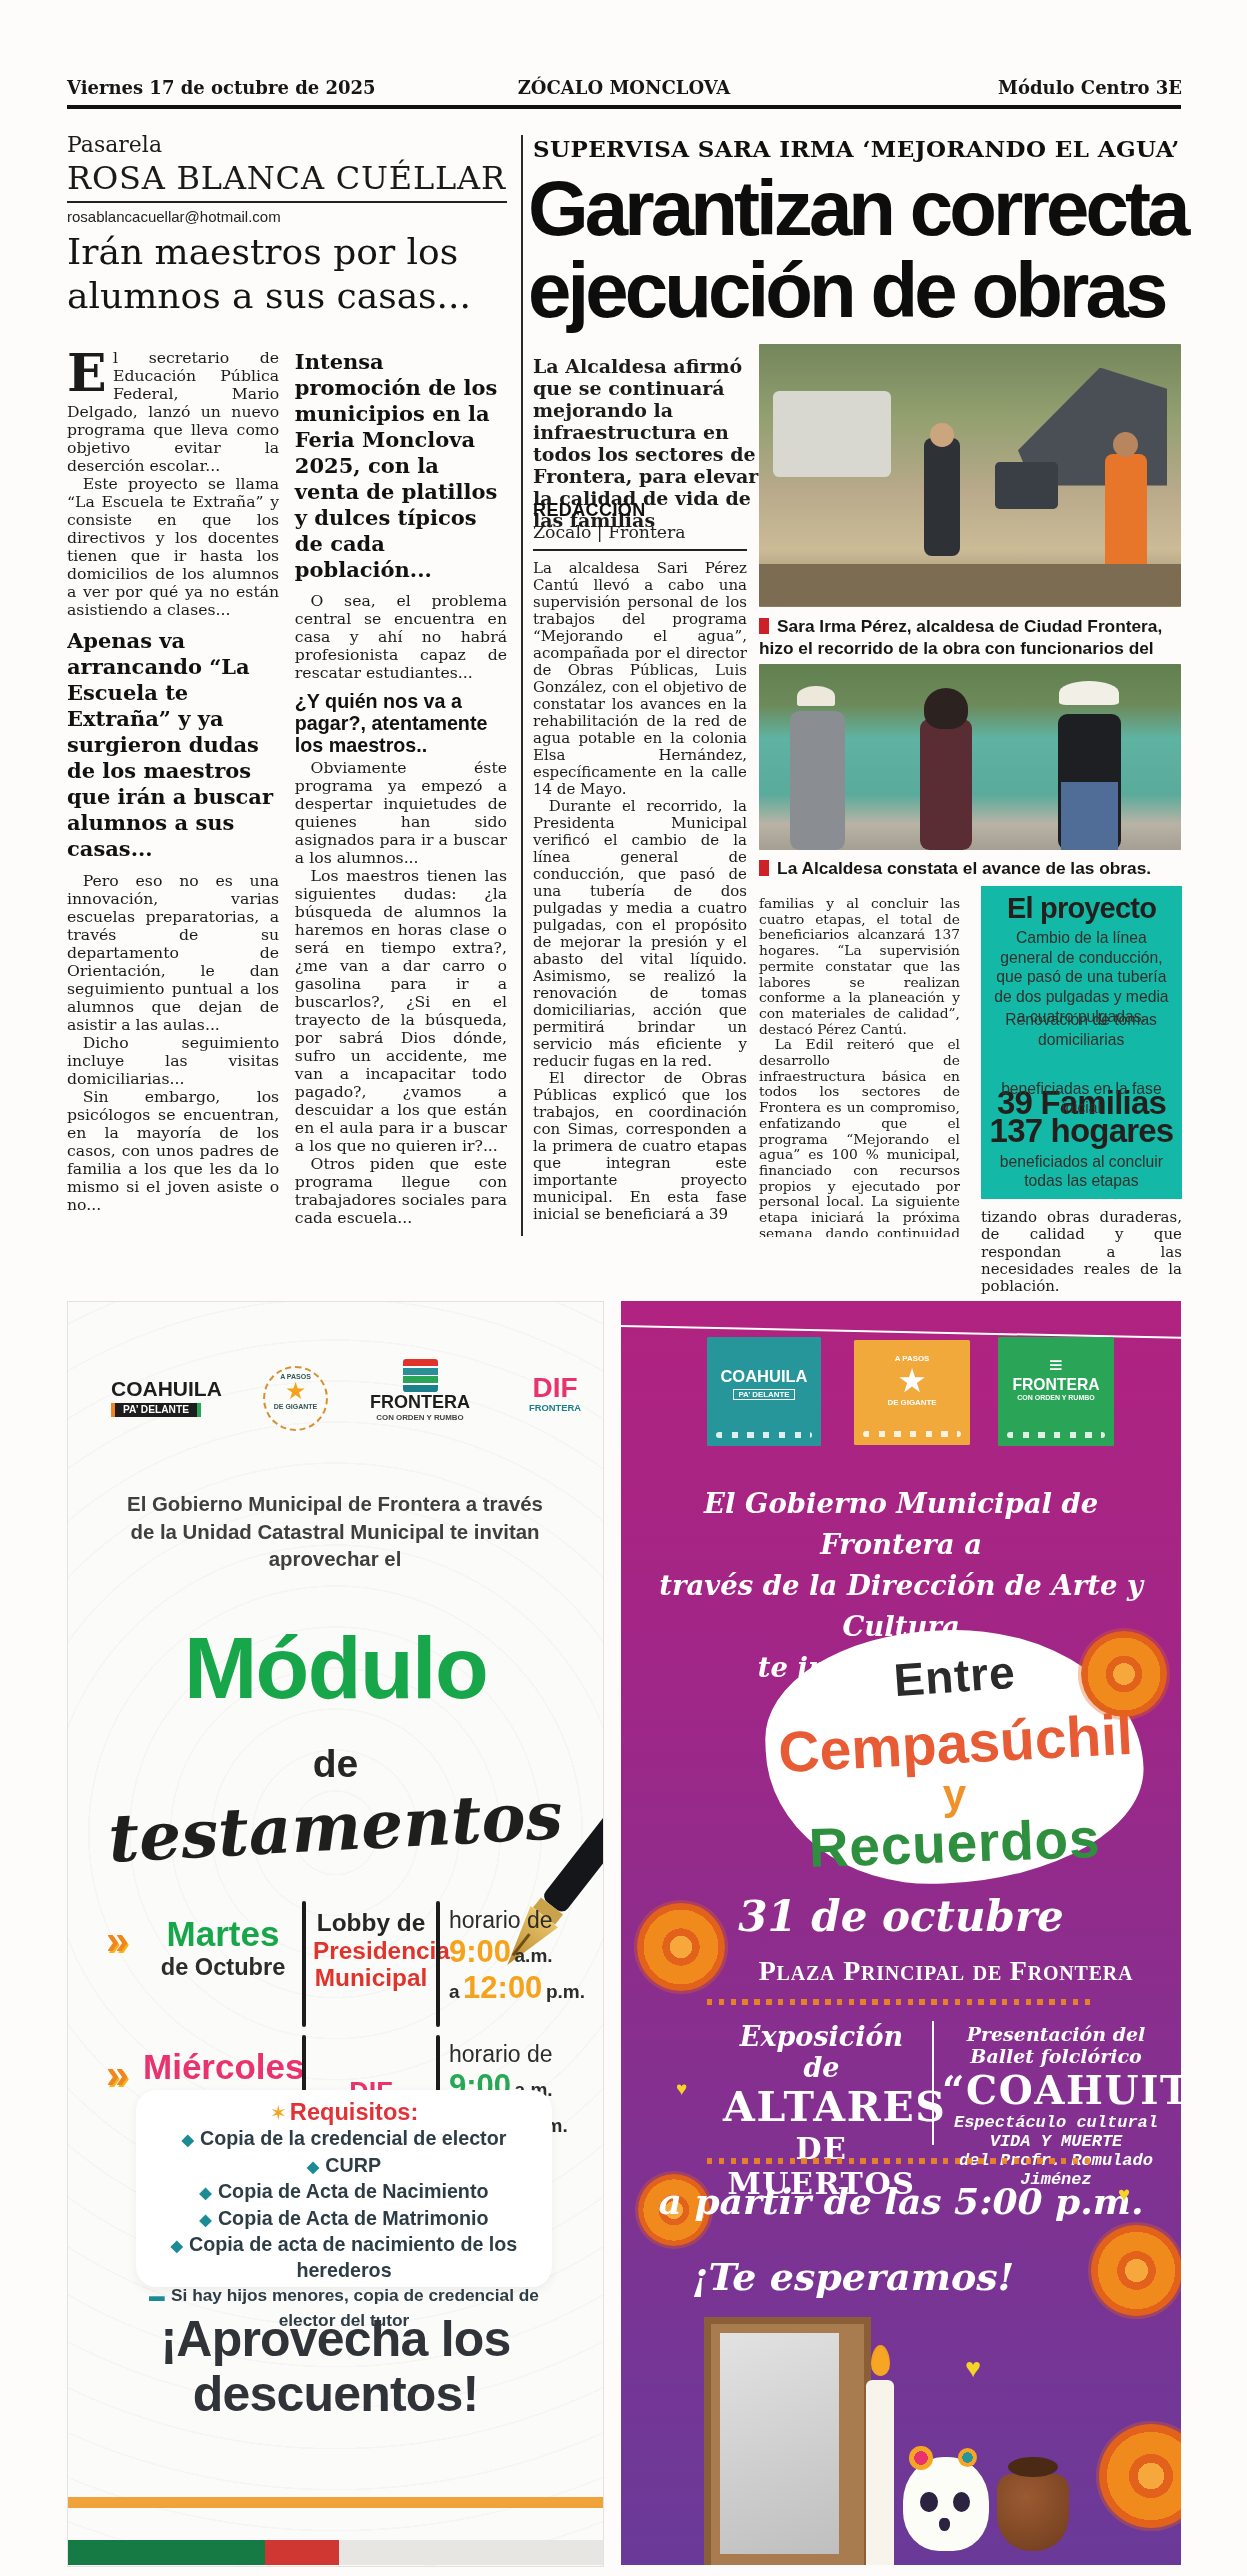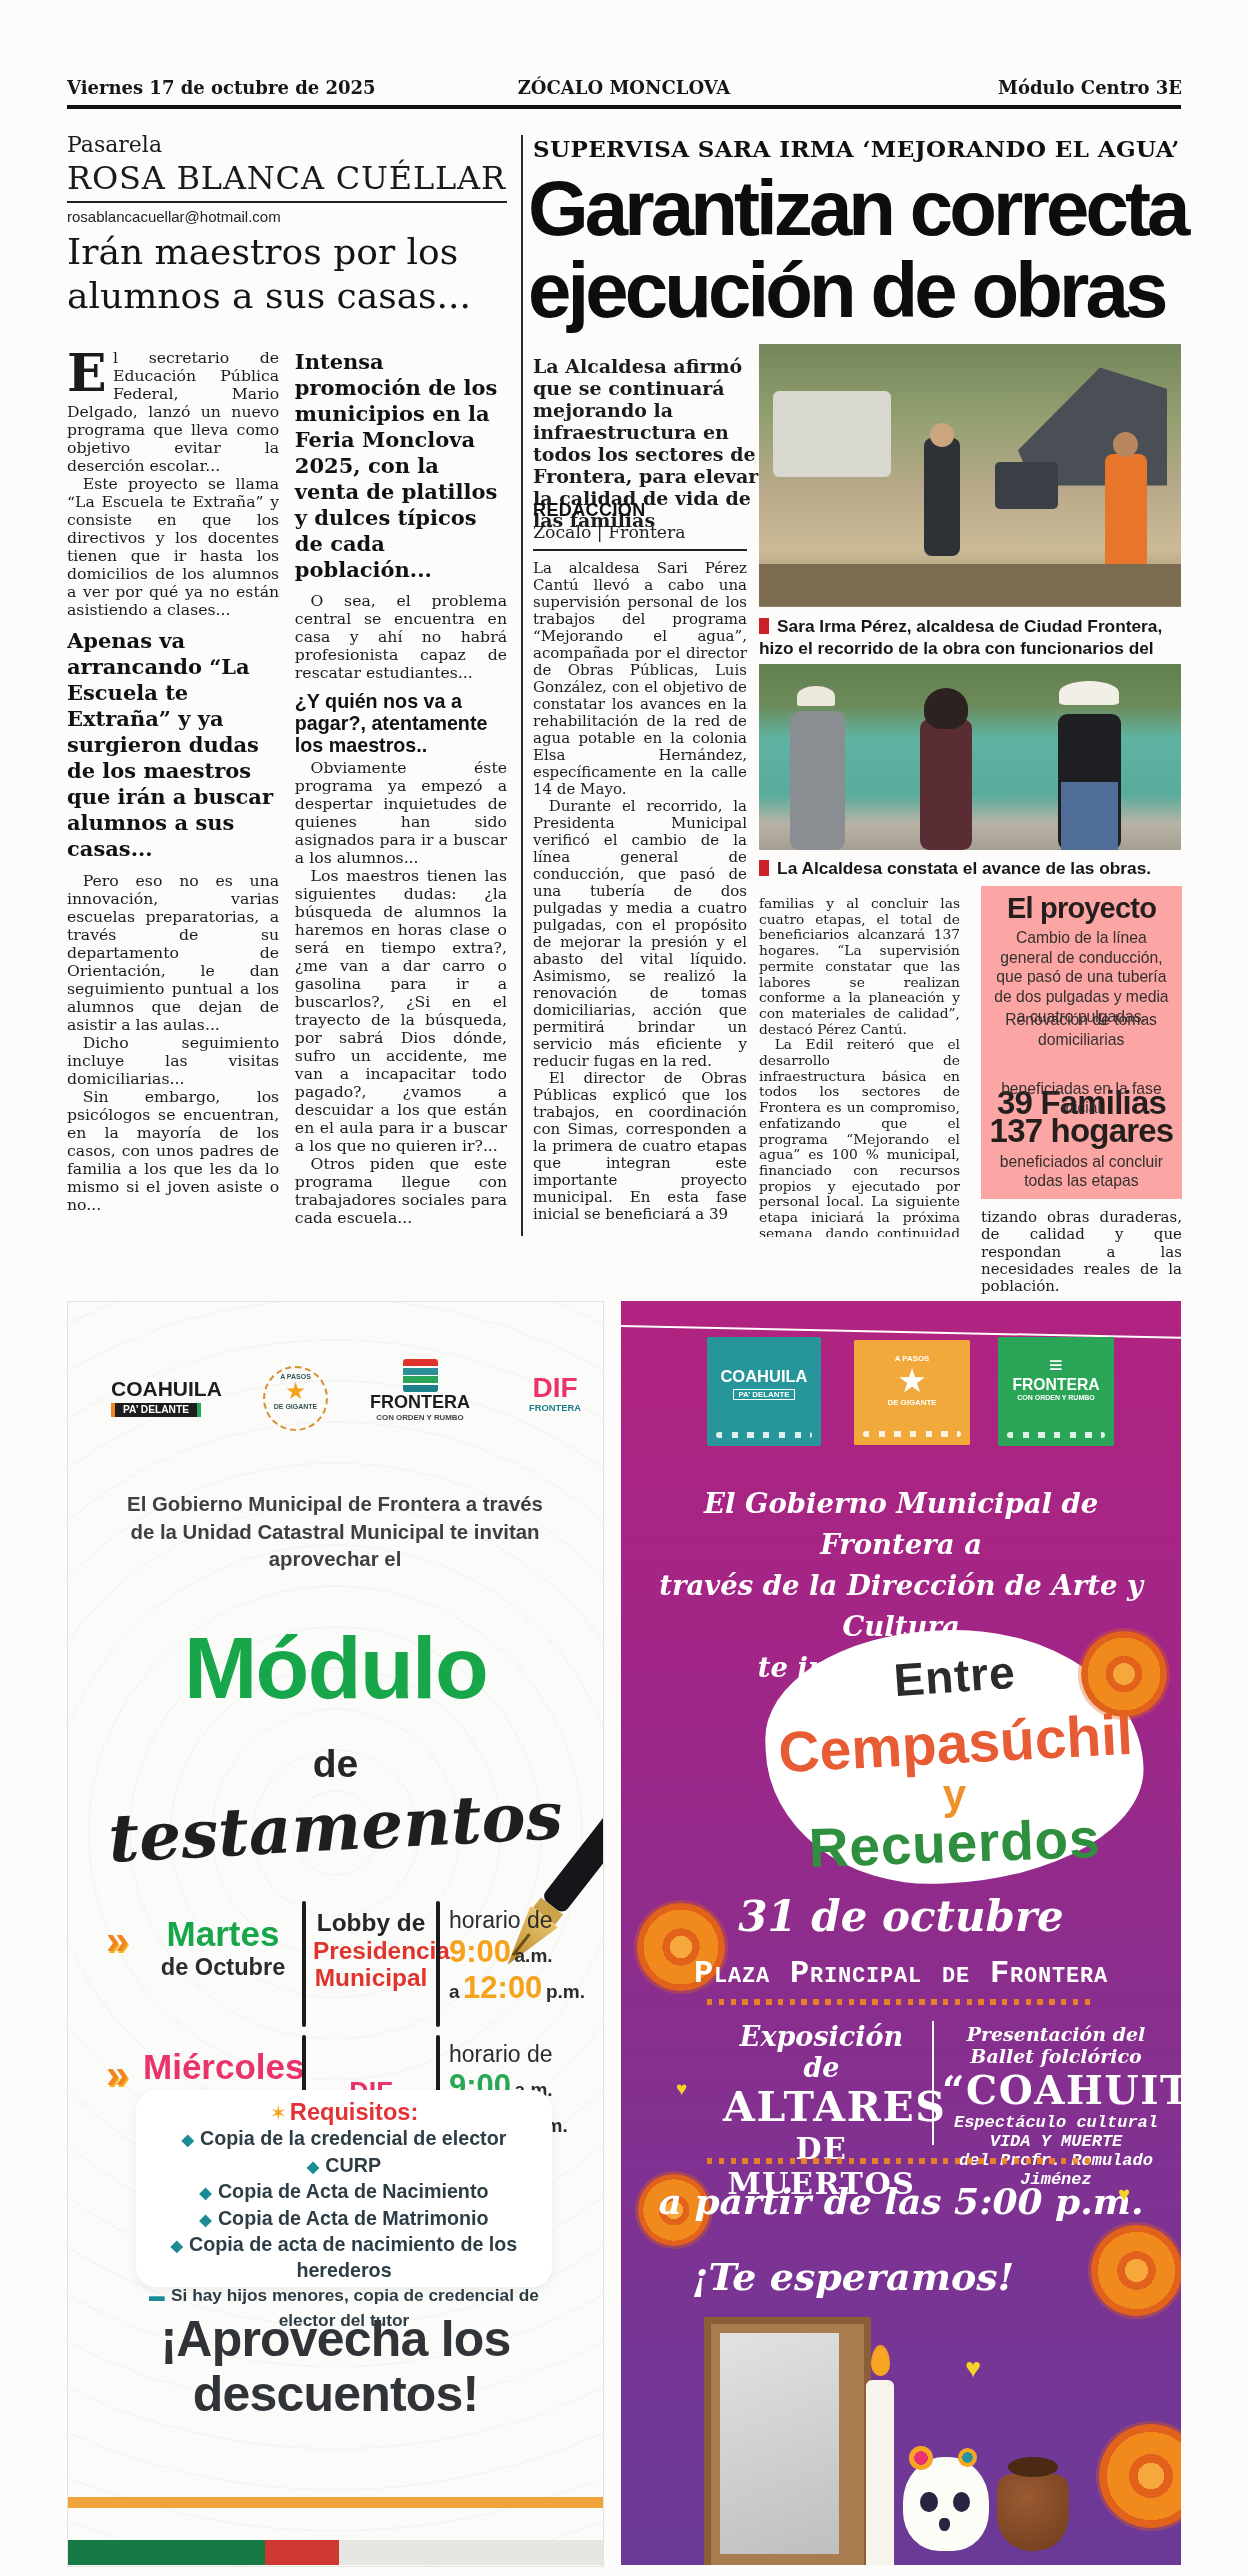--- a/index.html
+++ b/index.html
@@ -32,21 +32,21 @@
   .deck{font-family:"DejaVu Serif",serif;font-weight:bold;font-size:19px;line-height:22px;color:#1c1c1c;}
   .byline{font-weight:bold;font-size:18px;letter-spacing:0.4px;color:#111;}
   .byloc{font-family:"DejaVu Serif",serif;font-size:17.3px;color:#222;}
   .bodycol{font-family:"DejaVu Serif",serif;color:#1b1b1b;}
   .bodycol p{margin:0;text-indent:15.7px;}
   .bodycol p.noind{text-indent:0;}
   .cap{font-weight:bold;font-size:17.3px;line-height:22px;color:#161616;}
   .capmark{display:inline-block;width:10.2px;height:15.7px;background:#cc2127;margin-right:7.9px;vertical-align:-1.6px;}
   .photo{overflow:hidden;border-radius:0.8px;}
   
-  .pbox{background:#fca5a5;}
+  .pbox{background:#14b8a6;}
   .pbox-title{font-weight:800;font-size:29px;letter-spacing:-0.8px;color:#241f1c;}
   .pbox-p{font-size:15.7px;line-height:19.7px;color:#33302d;}
   .pbox-stat{font-weight:800;font-size:33px;letter-spacing:-0.8px;color:#241f1c;}
   .pbox-lab{font-size:15.7px;line-height:19px;color:#33302d;}
   
   .adL{background:
       repeating-radial-gradient(circle at 50% 42%, rgba(0,0,0,0.022) 0 1.6px, transparent 1.6px 41px),
       #fbfbf9;border:0.8px solid #e4e2de;}
   .adL-intro{font-weight:bold;font-size:20.4px;line-height:27.5px;color:#3f3f3f;}
   .modulo{font-weight:800;font-size:88px;letter-spacing:-1.6px;color:#18a64b;}
@@ -73,21 +73,21 @@
   .adR{background:linear-gradient(180deg,#b12380 0%,#a02687 30%,#8a2e8e 55%,#6a3a99 100%);}
   .flag{border-radius:1.6px;}
   .flagdots{position:absolute;left:8%;right:8%;bottom:7.9px;height:6.3px;
       background:repeating-linear-gradient(90deg,rgba(255,255,255,.85) 0 6.3px,transparent 6.3px 15.7px);border-radius:3.1px;}
   .script{font-family:"DejaVu Serif",serif;font-style:italic;font-weight:bold;color:#ffffff;}
   .cloud{background:#ffffff;border-radius:48% 52% 55% 45% / 42% 58% 44% 56%;}
   .tw1{font-weight:800;font-size:46px;color:#2b2b2b;letter-spacing:0.8px;}
   .tw2{font-weight:800;font-size:57px;color:#e85c35;letter-spacing:0px;}
   .tw3{font-weight:800;font-size:42px;color:#f0922b;}
   .tw4{font-weight:800;font-size:55px;color:#2e8f3e;letter-spacing:0.8px;}
-  .venue{font-family:Liberation Mono, monospace;font-weight:bold;font-variant:small-caps;font-size:32px;color:#fff;letter-spacing:0.8px;}
+  .venue{font-family:Liberation Serif, serif;font-weight:bold;font-variant:small-caps;font-size:28px;color:#fff;letter-spacing:0.8px;padding-left:45px;}
   .dotdiv{height:6.3px;background:repeating-linear-gradient(90deg,#f08a1d 0 5.5px,transparent 5.5px 11.8px);opacity:.9;}
   .ev1a{font-family:"DejaVu Serif",serif;font-style:italic;font-weight:bold;font-size:27px;color:#fff;}
   .ev1b{font-family:"DejaVu Serif",serif;font-weight:bold;font-size:41px;letter-spacing:1.6px;color:#fff;}
   .ev1c{font-family:"DejaVu Serif",serif;font-weight:bold;font-size:30px;letter-spacing:1.6px;color:#fff;}
   .ev2a{font-family:"DejaVu Serif",serif;font-style:italic;font-weight:bold;font-size:19px;color:#fff;}
   .ev2b{font-family:"DejaVu Serif",serif;font-weight:bold;font-size:39px;letter-spacing:1.6px;color:#fff;}
   .ev2c{font-family:Liberation Mono, monospace;font-style:italic;font-weight:bold;font-size:17px;color:#fff;}
   .flower{border-radius:50%;background:
       radial-gradient(circle at 50% 50%, #f6a83c 0 18%, #e2621b 18% 30%, #f08a1d 30% 60%, #e2621b 60% 72%, #f08a1d 72% 100%);
       box-shadow:0 0 0 3.1px rgba(224,98,27,.35);}

